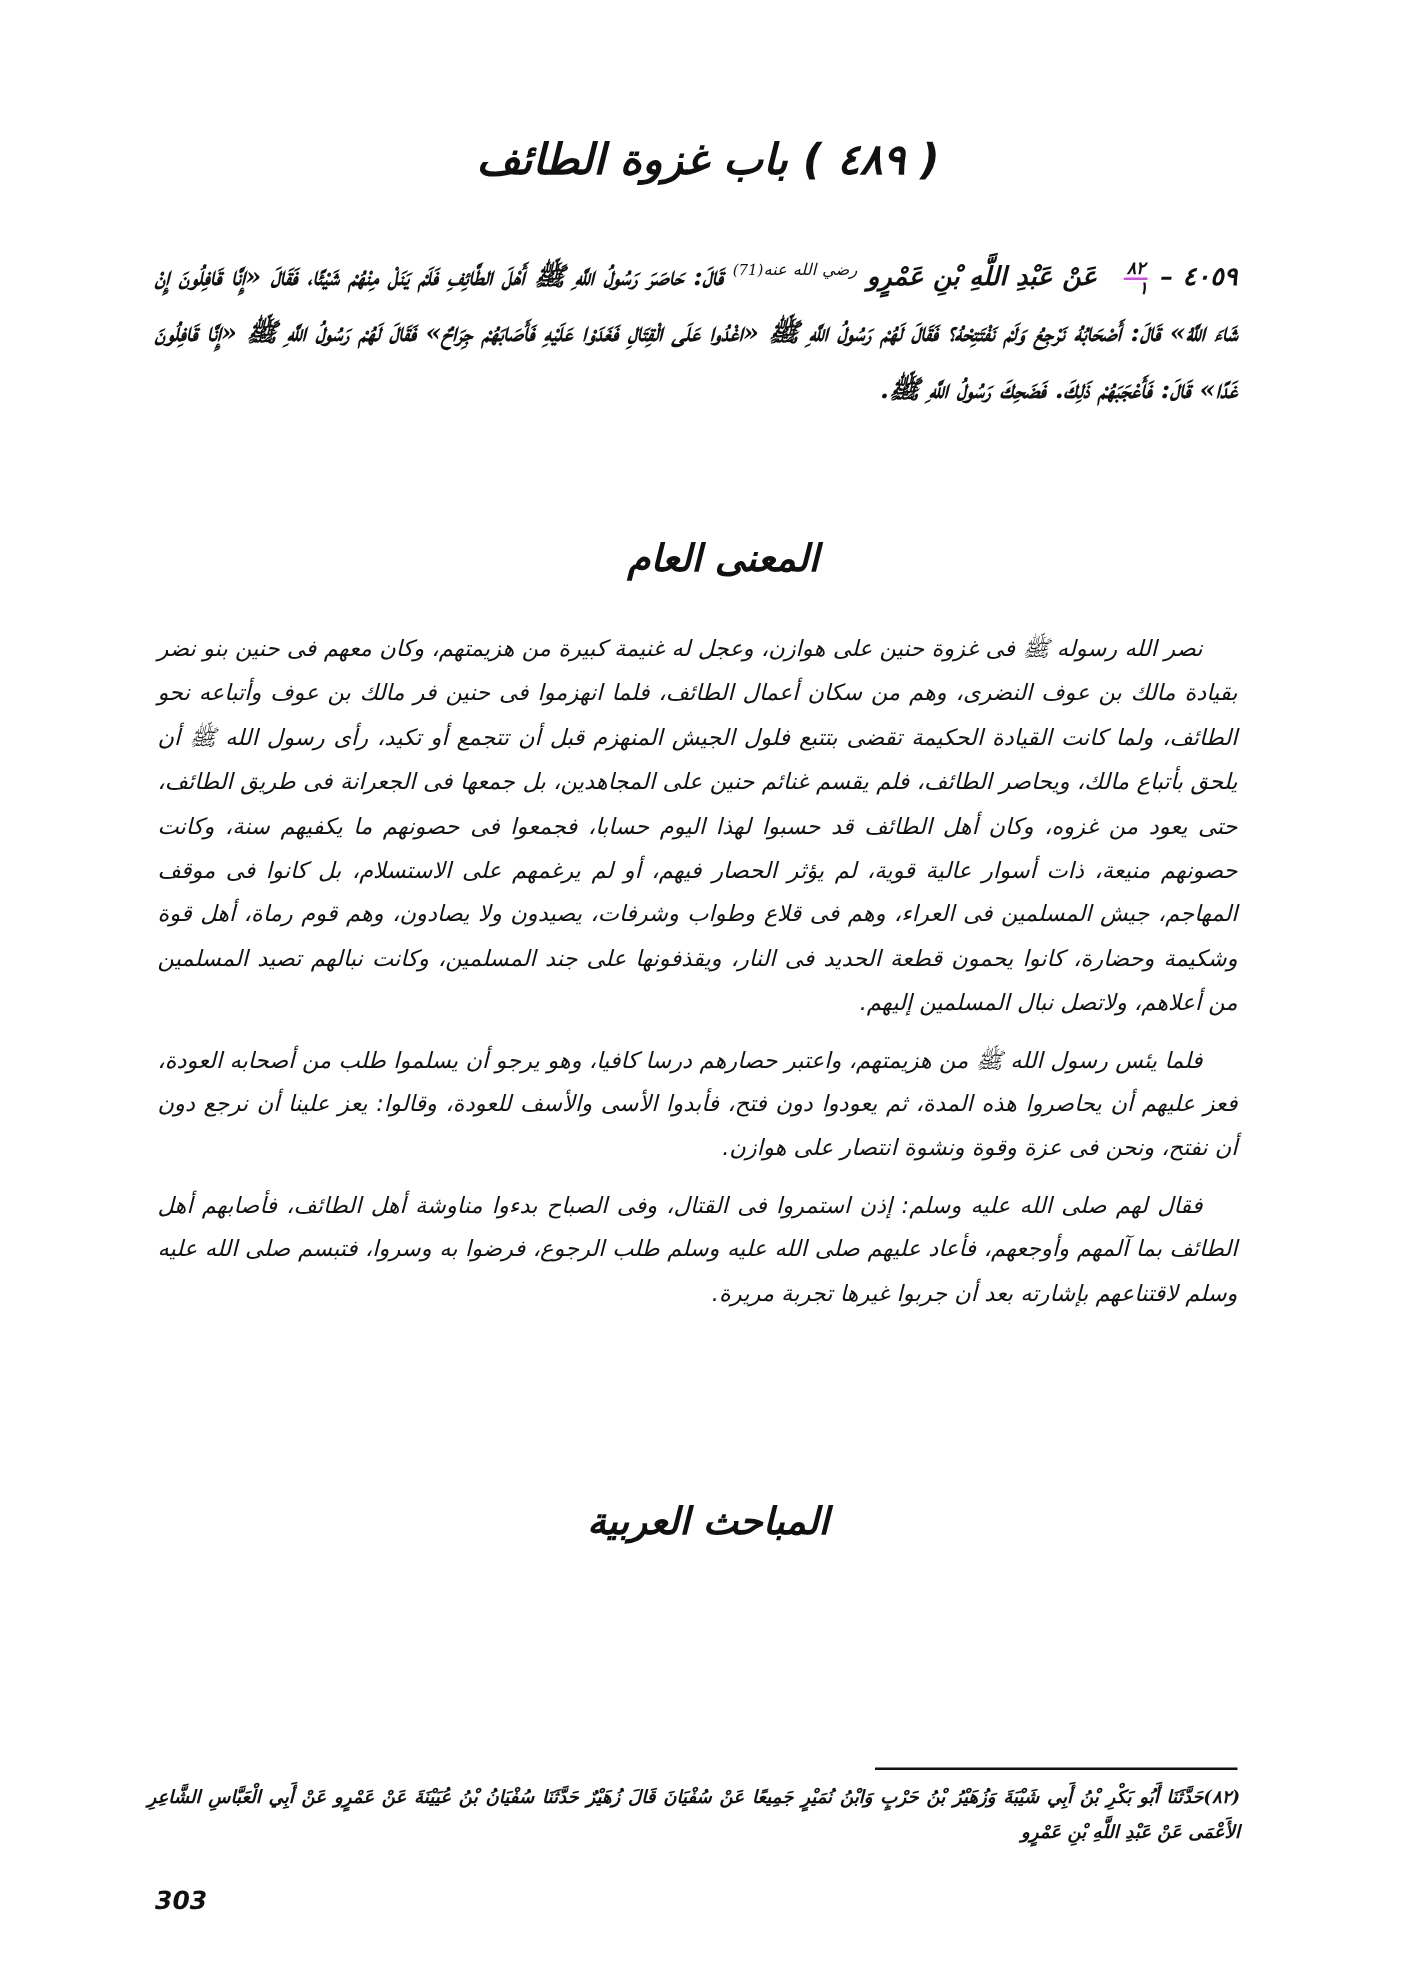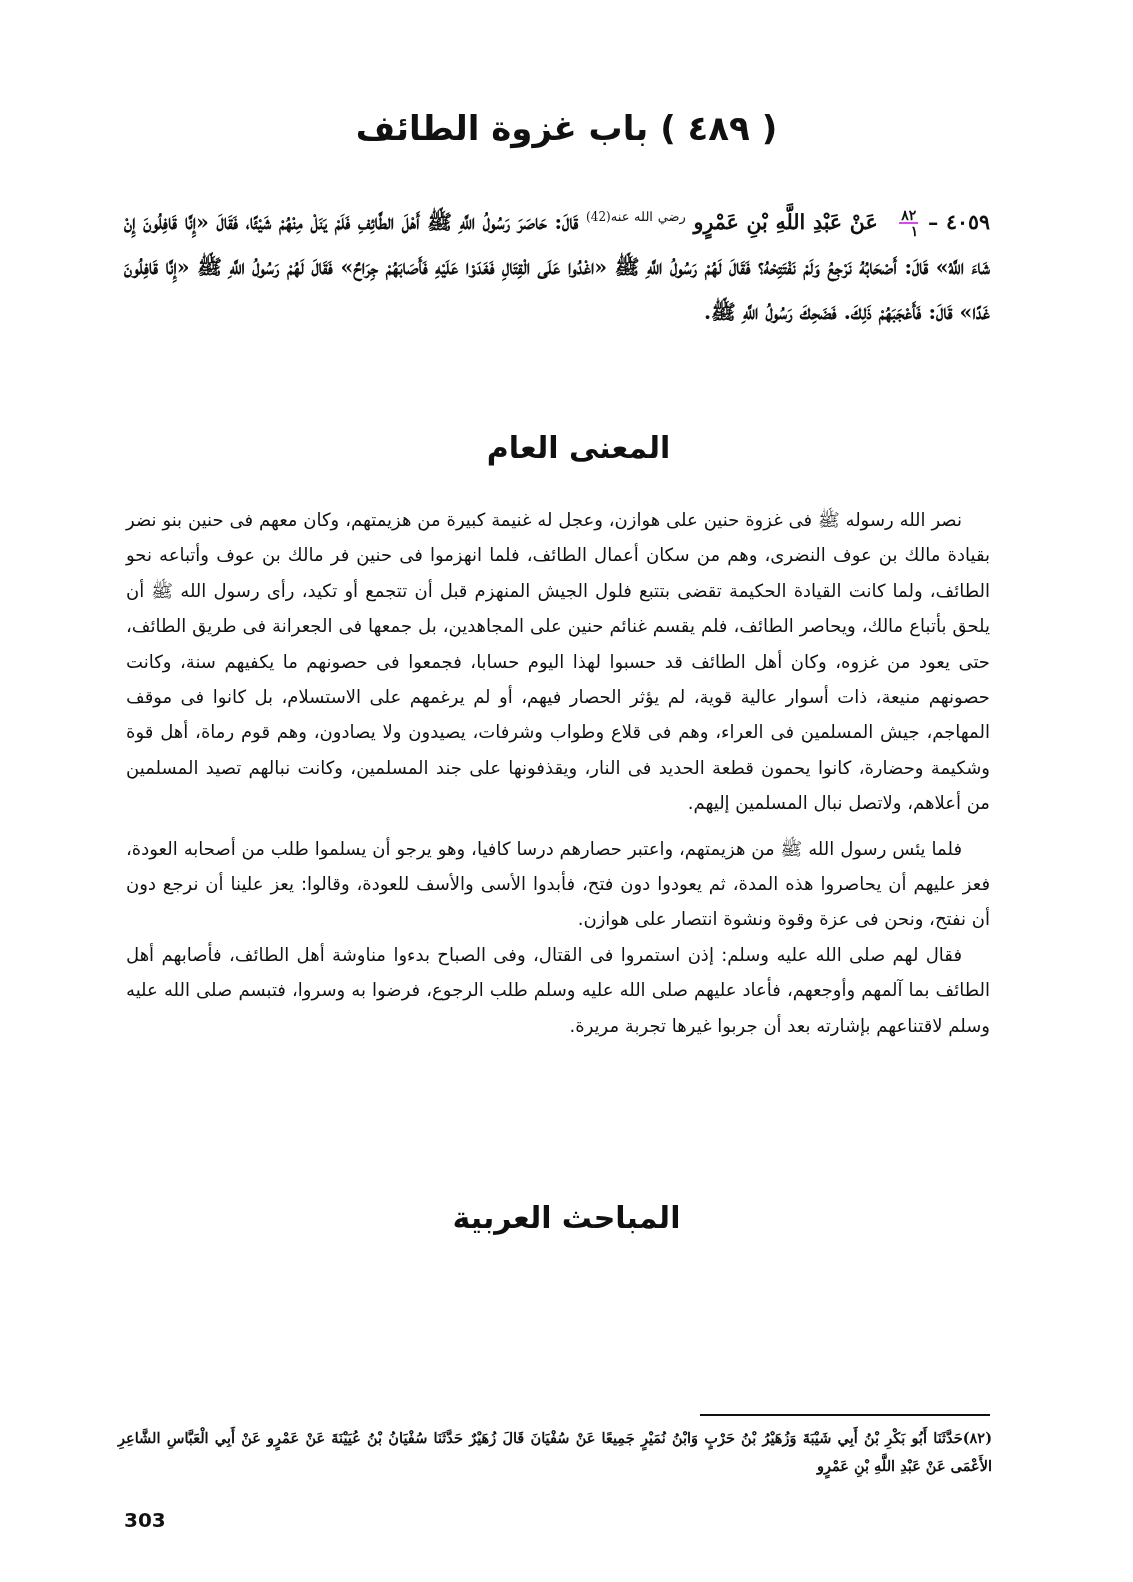--- a/index.html
+++ b/index.html
@@ -1,20 +1,20 @@
 <!DOCTYPE html>
 <html><head>
 <meta charset="utf-8">
 <style>
   html, body { margin: 0; padding: 0; background: #ffffff; }
   body {
     width: 1133px; height: 1582px; position: relative; overflow: hidden;
     font-family: "DejaVu Sans", sans-serif; color: #111;
   }
-  .page { position: absolute; left: 0; top: 0; width: 1133px; height: 1294px; }
+  .page { position: absolute; left: 0; top: 0; width: 1133px; height: 1294px; font-style: italic; }
   .rtl { direction: rtl; unicode-bidi: embed; }
   .chapter-title {
     position: absolute; left: 0; right: 0; top: 108px; text-align: center;
     font-size: 34px; font-weight: bold; letter-spacing: 0.5px;
   }
   .hadith {
     position: absolute; left: 124px; width: 866px; top: 194px;
     font-family: "DejaVu Serif", serif; font-weight: bold;
     font-size: 20.5px; line-height: 45px; text-align: justify; text-align-last: right;
   }
@@ -56,36 +56,36 @@
 
   <div class="chapter-title rtl">( ٤٨٩ ) باب غزوة الطائف</div>
 
   <div class="hadith rtl">
     <span class="num">٤٠٥٩ –</span>
     <span class="frac">
       <span class="top">٨٢</span>
       <span class="bot">١</span>
     </span>
     <span>عَنْ عَبْدِ اللَّهِ بْنِ عَمْرٍو</span>
-    <span class="saw">رضي الله عنه</span><sup class="ref">(42)</sup>
+    <span class="saw">رضي الله عنه</span><sup class="ref">(71)</sup>
     <span>قَالَ: حَاصَرَ رَسُولُ اللَّهِ</span>
     <span>ﷺ</span>
     <span>أَهْلَ الطَّائِفِ فَلَمْ يَنَلْ مِنْهُمْ شَيْئًا، فَقَالَ «إِنَّا قَافِلُونَ إِنْ شَاءَ اللَّهُ» قَالَ: أَصْحَابُهُ نَرْجِعُ وَلَمْ نَفْتَتِحْهُ؟ فَقَالَ لَهُمْ رَسُولُ اللَّهِ</span>
     <span>ﷺ</span>
     <span>«اغْدُوا عَلَى الْقِتَالِ فَغَدَوْا عَلَيْهِ فَأَصَابَهُمْ جِرَاحٌ» فَقَالَ لَهُمْ رَسُولُ اللَّهِ</span>
     <span>ﷺ</span>
     <span>«إِنَّا قَافِلُونَ غَدًا» قَالَ: فَأَعْجَبَهُمْ ذَلِكَ. فَضَحِكَ رَسُولُ اللَّهِ</span>
     <span>ﷺ</span><span>.</span>
   </div>
 
   <div class="section-head rtl" style="top:430px;padding-left:24px;">المعنى العام</div>
 
   <div class="body-text rtl" style="top:502px;">
     <p style="margin-bottom:10px;">نصر الله رسوله ﷺ فى غزوة حنين على هوازن، وعجل له غنيمة كبيرة من هزيمتهم، وكان معهم فى حنين بنو نضر بقيادة مالك بن عوف النضرى، وهم من سكان أعمال الطائف، فلما انهزموا فى حنين فر مالك بن عوف وأتباعه نحو الطائف، ولما كانت القيادة الحكيمة تقضى بتتبع فلول الجيش المنهزم قبل أن تتجمع أو تكيد، رأى رسول الله ﷺ أن يلحق بأتباع مالك، ويحاصر الطائف، فلم يقسم غنائم حنين على المجاهدين، بل جمعها فى الجعرانة فى طريق الطائف، حتى يعود من غزوه، وكان أهل الطائف قد حسبوا لهذا اليوم حسابا، فجمعوا فى حصونهم ما يكفيهم سنة، وكانت حصونهم منيعة، ذات أسوار عالية قوية، لم يؤثر الحصار فيهم، أو لم يرغمهم على الاستسلام، بل كانوا فى موقف المهاجم، جيش المسلمين فى العراء، وهم فى قلاع وطواب وشرفات، يصيدون ولا يصادون، وهم قوم رماة، أهل قوة وشكيمة وحضارة، كانوا يحمون قطعة الحديد فى النار، ويقذفونها على جند المسلمين، وكانت نبالهم تصيد المسلمين من أعلاهم، ولاتصل نبال المسلمين إليهم.</p>
-    <p style="">فلما يئس رسول الله ﷺ من هزيمتهم، واعتبر حصارهم درسا كافيا، وهو يرجو أن يسلموا طلب من أصحابه العودة، فعز عليهم أن يحاصروا هذه المدة، ثم يعودوا دون فتح، فأبدوا الأسى والأسف للعودة، وقالوا: يعز علينا أن نرجع دون أن نفتح، ونحن فى عزة وقوة ونشوة انتصار على هوازن.</p>
+    <p style="margin-bottom:10px;">فلما يئس رسول الله ﷺ من هزيمتهم، واعتبر حصارهم درسا كافيا، وهو يرجو أن يسلموا طلب من أصحابه العودة، فعز عليهم أن يحاصروا هذه المدة، ثم يعودوا دون فتح، فأبدوا الأسى والأسف للعودة، وقالوا: يعز علينا أن نرجع دون أن نفتح، ونحن فى عزة وقوة ونشوة انتصار على هوازن.</p>
     <p>فقال لهم صلى الله عليه وسلم: إذن استمروا فى القتال، وفى الصباح بدءوا مناوشة أهل الطائف، فأصابهم أهل الطائف بما آلمهم وأوجعهم، فأعاد عليهم صلى الله عليه وسلم طلب الرجوع، فرضوا به وسروا، فتبسم صلى الله عليه وسلم لاقتناعهم بإشارته بعد أن جربوا غيرها تجربة مريرة.</p>
   </div>
 
   <div class="section-head rtl" style="top:1200px;">المباحث العربية</div>
 
 
   <div class="fn-rule"></div>
 
   <div class="footnote rtl">(٨٢)حَدَّثَنَا أَبُو بَكْرِ بْنُ أَبِي شَيْبَةَ وَزُهَيْرُ بْنُ حَرْبٍ وَابْنُ نُمَيْرٍ جَمِيعًا عَنْ سُفْيَانَ قَالَ زُهَيْرٌ حَدَّثَنَا سُفْيَانُ بْنُ عُيَيْنَةَ عَنْ عَمْرٍو عَنْ أَبِي الْعَبَّاسِ الشَّاعِرِ الأَعْمَى عَنْ عَبْدِ اللَّهِ بْنِ عَمْرٍو</div>
 

